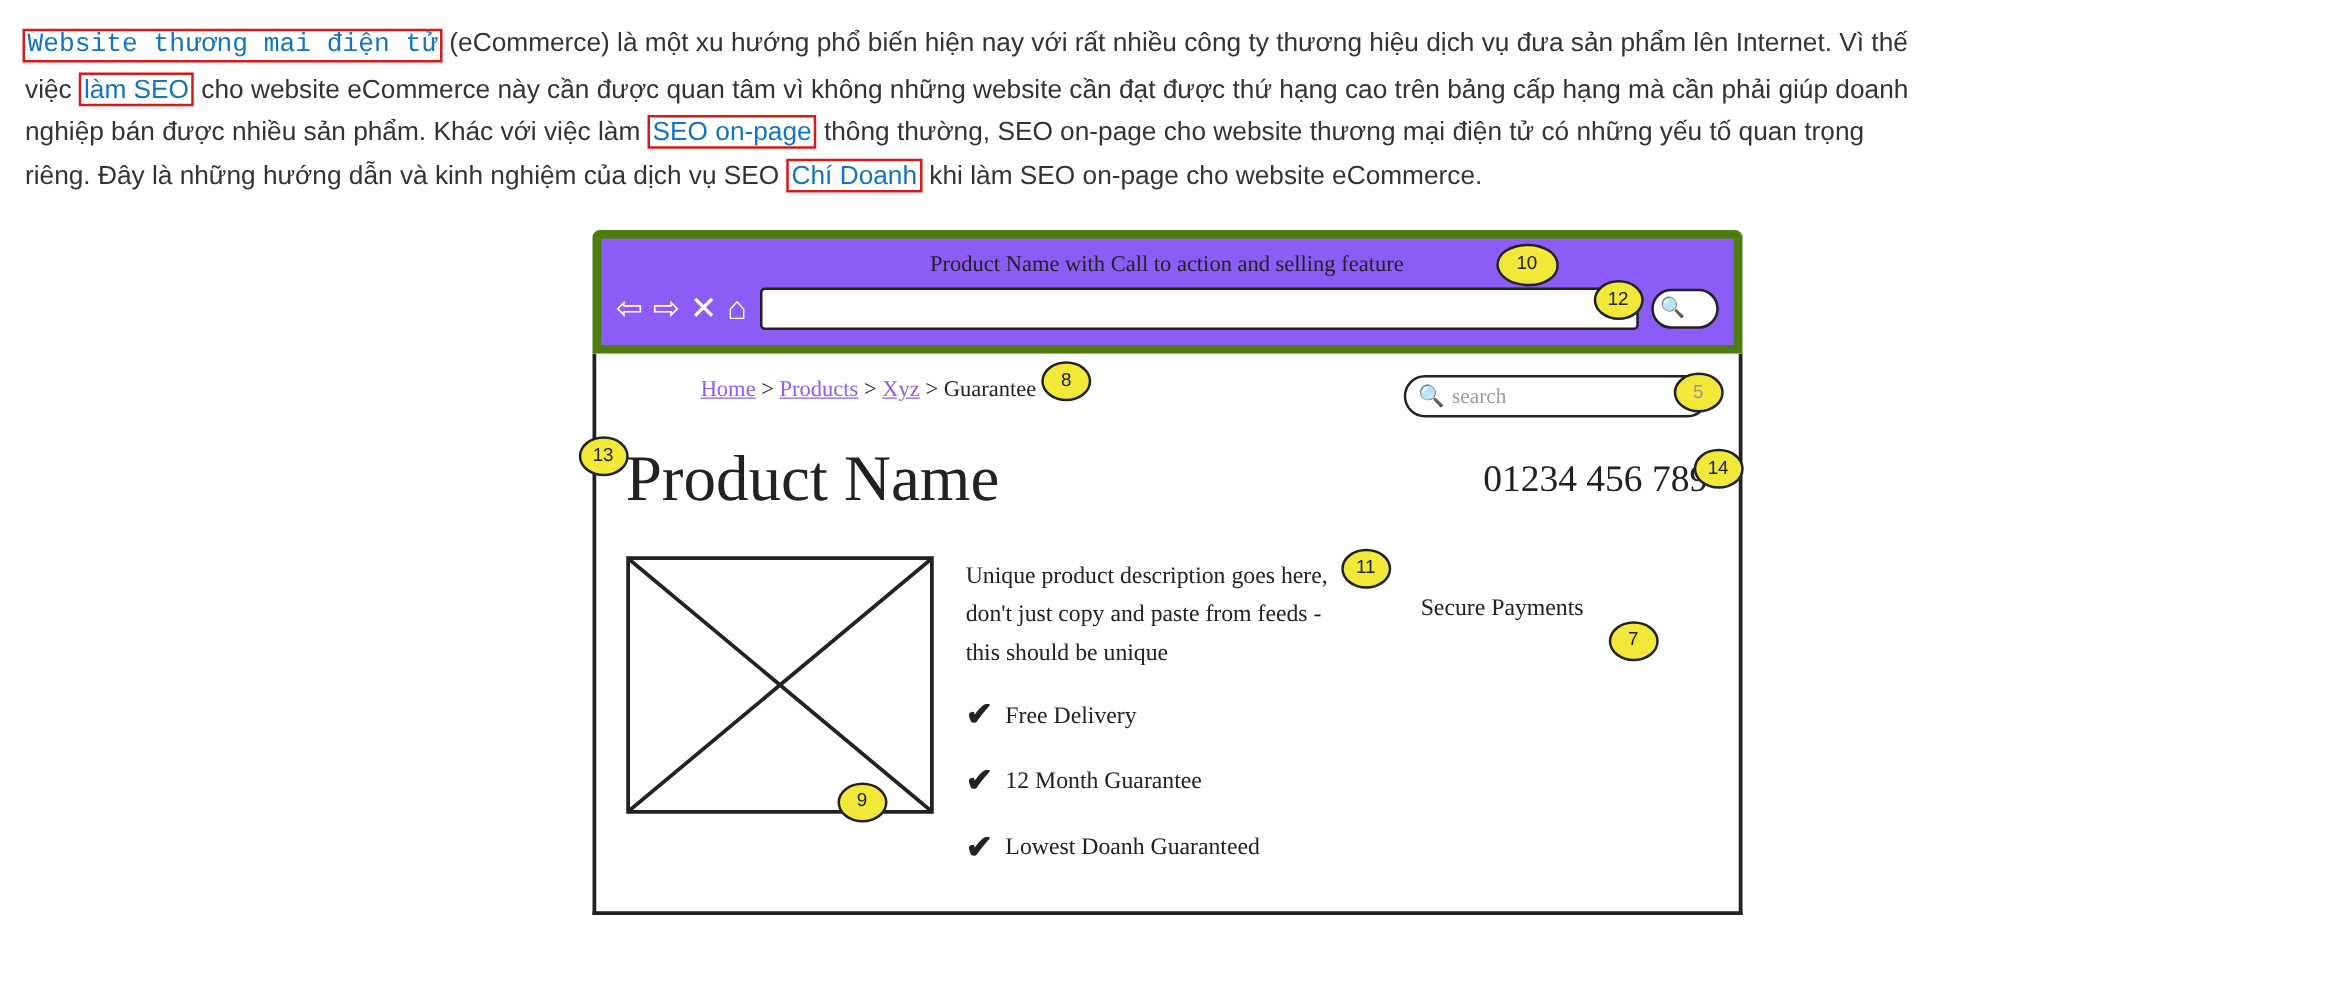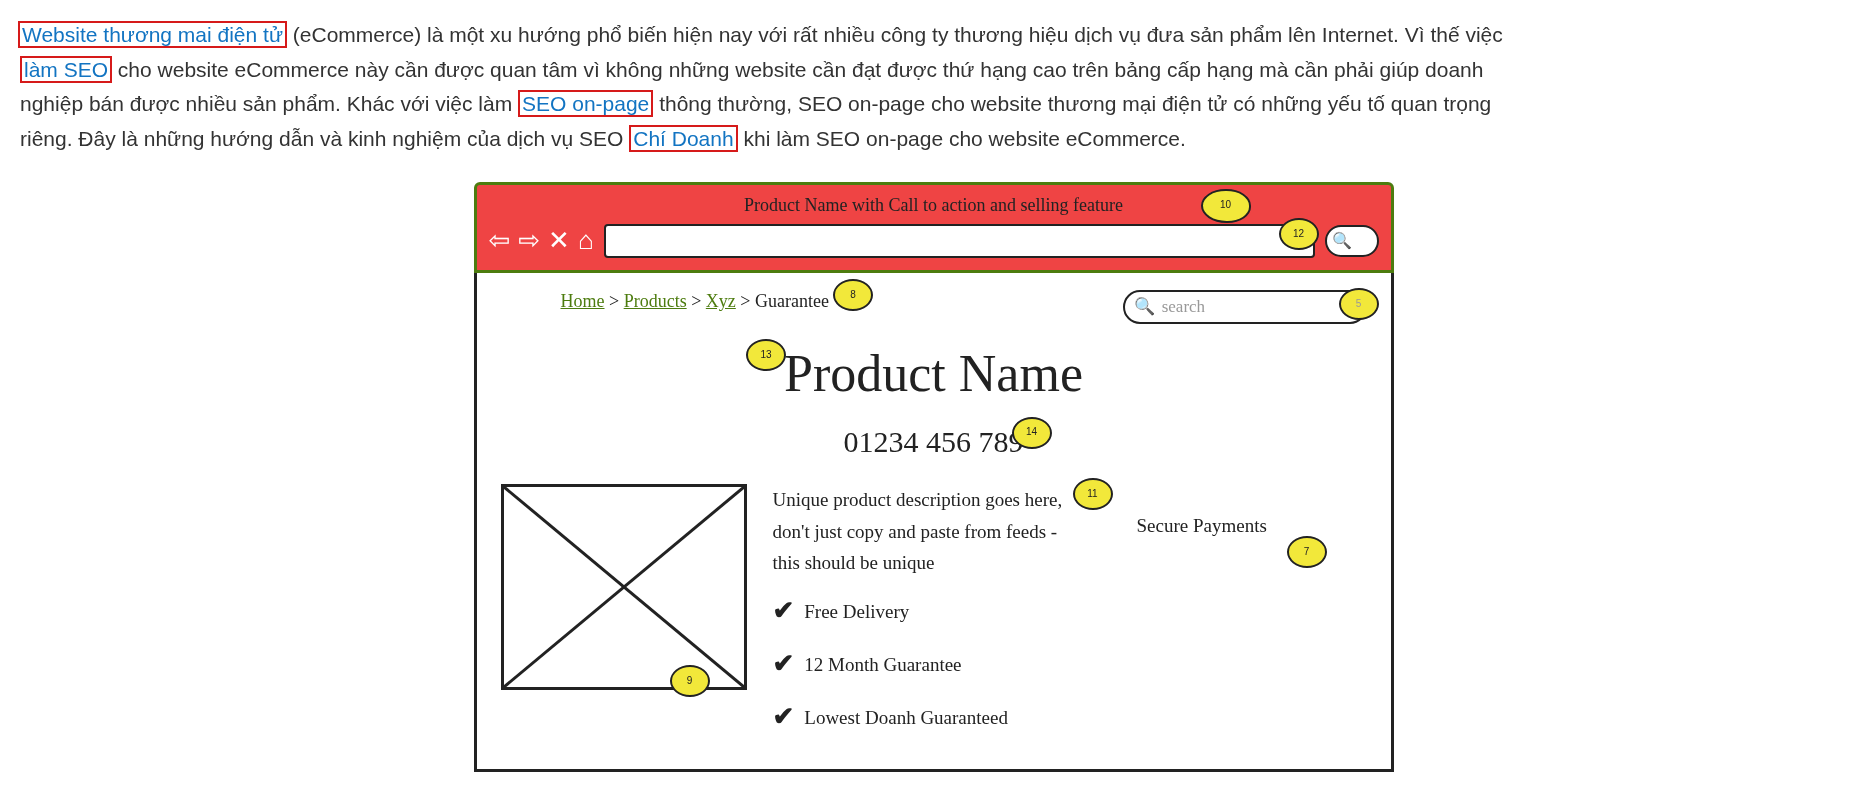--- a/index.html
+++ b/index.html
@@ -13,37 +13,37 @@
   }
   .article-text { max-width: 1520px; }
   .article-text a {
     color: #1274c2;
     text-decoration: none;
   }
   .redbox {
     border: 2px solid #d61a1a;
     padding: 0 2px;
   }
-  .leading-redbox { margin-left: -2px; }
+  .leading-redbox { margin-left: -2px; font-family: Liberation Mono, monospace; }
 
   
   .wireframe-wrap {
     display: flex;
     justify-content: center;
     margin-top: 25px;
   }
   .wireframe {
     width: 920px;
     font-family: "Comic Sans MS", "Segoe Script", cursive;
     color: #222;
     position: relative;
   }
   .browser-chrome {
-    background: #ef4444;
-    border: 3px solid #4d7c0f;
+    background: #8b5cf6;
+    border: 7px solid #4d7c0f;
     border-radius: 6px 6px 0 0;
     padding: 6px 12px 12px 12px;
     position: relative;
   }
   .chrome-title {
     text-align: center;
     font-size: 18px;
     padding-bottom: 4px;
   }
   .chrome-row {
@@ -87,42 +87,41 @@
     padding: 14px 24px 20px 24px;
     position: relative;
     min-height: 370px;
   }
   .breadcrumb {
     font-size: 18px;
     margin-left: 60px;
     margin-bottom: 10px;
     position: relative;
   }
-  .breadcrumb a { color: #4d7c0f; text-decoration: underline; }
+  .breadcrumb a { color: #8b5cf6; text-decoration: underline; }
   .top-row {
     display: flex;
     justify-content: space-between;
     align-items: center;
   }
   .search-pill {
     width: 220px; height: 30px;
     border: 2px solid #222;
     border-radius: 18px;
     display: flex; align-items: center;
     padding: 0 10px; gap: 6px;
     color: #999; font-size: 17px;
     position: relative;
   }
   .title-row {
     display: flex;
     justify-content: space-between;
     align-items: center;
     margin-top: 4px;
     position: relative;
-    flex-direction: column;
   }
   .product-title {
     font-size: 52px;
     font-weight: normal;
     font-family: "Comic Sans MS", cursive;
     margin: 0;
     position: relative;
   }
   .phone {
     font-size: 30px;
@@ -156,21 +155,21 @@
   .verify { margin-top: 26px; font-size: 19px; position: relative; }
 
   .callout {
     position: absolute;
     min-width: 28px; height: 28px;
     padding: 0 4px;
     background: #f2e83a;
     border: 2px solid #222;
     border-radius: 50%;
     display:flex; align-items:center; justify-content:center;
-    font-size: 10px;
+    font-size: 15px;
     font-family: Arial, sans-serif;
     box-shadow: 0 0 0 2px rgba(0,0,0,0.0);
     z-index: 5;
   }
   .callout.big { min-width: 38px; height: 30px; border-radius: 50% 50% 48% 52%; }
 </style>
 </head>
 <body>
 
 <div class="article-text">

